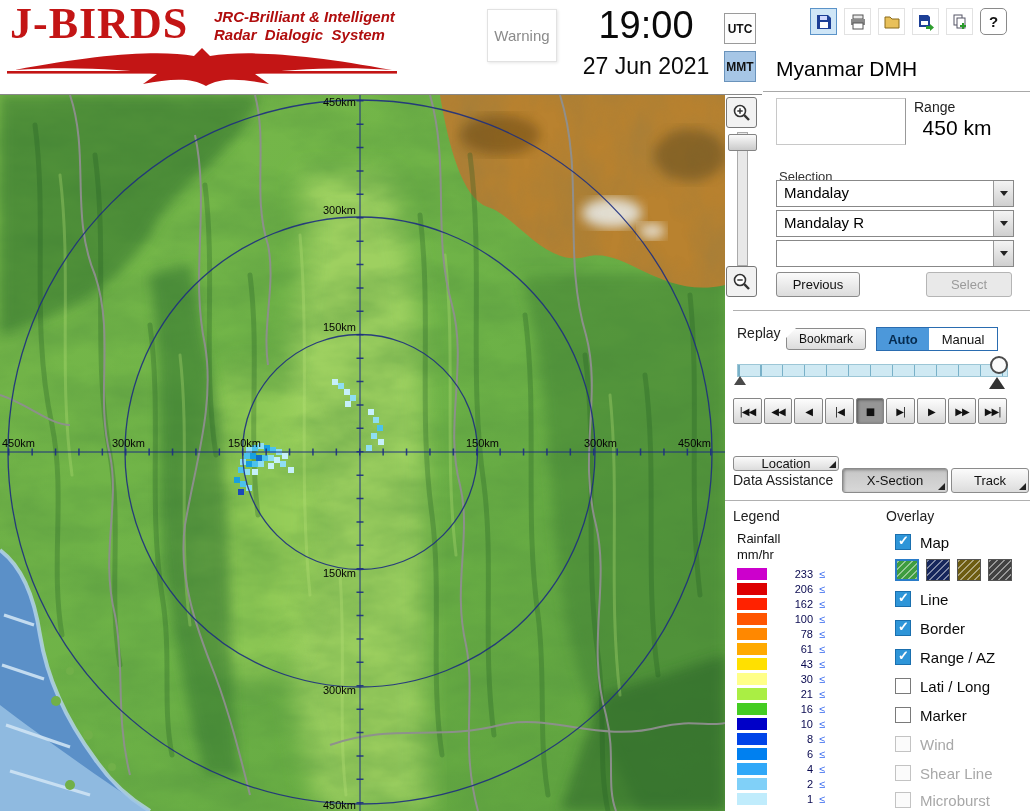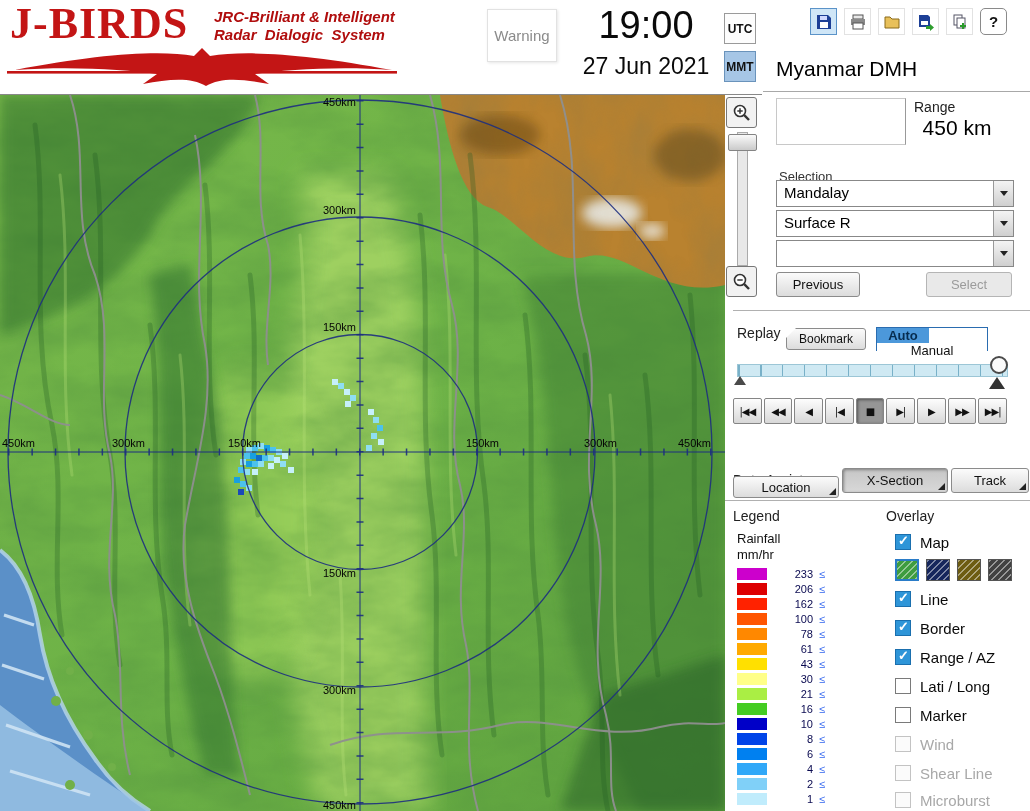--- a/index.html
+++ b/index.html
@@ -336,40 +336,40 @@
 
   <div class="abs panel-label" style="left:779px;top:169px;">Selection</div>
 
   <div class="dropdown" style="left:776px;top:180px;">
     <span class="dd-text">Mandalay</span>
     <span class="dd-btn">
         <span class="dd-arrow"></span>
       </span>
   </div>
   <div class="dropdown" style="left:776px;top:210px;">
-    <span class="dd-text">Surface R</span>
+    <span class="dd-text">Mandalay R</span>
     <span class="dd-btn">
         <span class="dd-arrow"></span>
       </span>
   </div>
   <div class="dropdown" style="left:776px;top:240px;">
     <span class="dd-text"></span>
     <span class="dd-btn">
         <span class="dd-arrow"></span>
       </span>
   </div>
 
   <div class="btn" style="left:776px;top:272px;width:84px;height:25px;">Previous</div>
   <div class="btn disabled" style="left:926px;top:272px;width:86px;height:25px;">Select</div>
 
   <div class="abs" style="left:733px;top:310px;width:297px;height:2px;border-top:1px solid #b0b0b0;border-bottom:1px solid #fff;"></div>
 
   <div class="abs sec-label" style="left:737px;top:325px;">Replay</div>
   <div class="btn notch" style="left:786px;top:328px;width:80px;height:22px;font-size:12px;">Bookmark</div>
-  <div class="seg" style="left:876px;top:327px;width:112px;flex-direction:column;">
+  <div class="seg" style="left:876px;top:327px;width:122px;">
     <div class="seg-auto">Auto</div>
     <div class="seg-manual">Manual</div>
   </div>
 
   <div class="tl-track" style="left:737px;top:364px;width:269px;height:11px;"></div>
   <div class="abs tri-up-s" style="left:734px;top:376px;"></div>
   <div class="tl-handle" style="left:990px;top:356px;"></div>
   <div class="abs tri-up-l" style="left:989px;top:377px;"></div>
 
   <div class="pb-row" style="left:733px;top:398px;width:274px;">
@@ -378,21 +378,21 @@
     <div class="pb-btn">◀</div>
     <div class="pb-btn">|◀</div>
     <div class="pb-btn pressed">■</div>
     <div class="pb-btn">▶|</div>
     <div class="pb-btn">▶</div>
     <div class="pb-btn">▶▶</div>
     <div class="pb-btn">▶▶|</div>
   </div>
 
   <div class="abs sec-label" style="left:733px;top:444px;margin-top:28px;">Data Assistance</div>
-  <div class="btn fold" style="left:733px;top:476px;width:106px;height:22px;">Location</div>
+  <div class="btn fold" style="left:733px;top:456px;width:106px;height:15px;">Location</div>
   <div class="btn fold pressed" style="left:842px;top:468px;width:106px;height:25px;">X-Section</div>
   <div class="btn fold" style="left:951px;top:468px;width:78px;height:25px;">Track</div>
 
   <div class="abs" style="left:725px;top:500px;width:305px;height:2px;border-top:1px solid #b0b0b0;border-bottom:1px solid #fff;"></div>
 
   <div class="abs sec-label" style="left:733px;top:508px;">Legend</div>
   <div class="abs" style="left:737px;top:531px;font-size:13px;">Rainfall</div>
   <div class="abs" style="left:737px;top:547px;font-size:13px;">mm/hr</div>
 
   <div class="legend-rows" style="left:737px;top:566px;">

